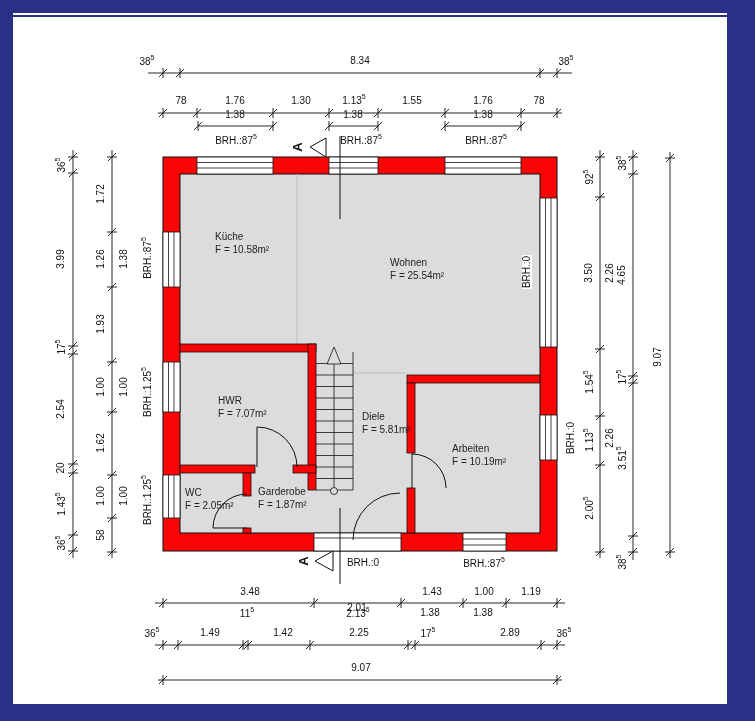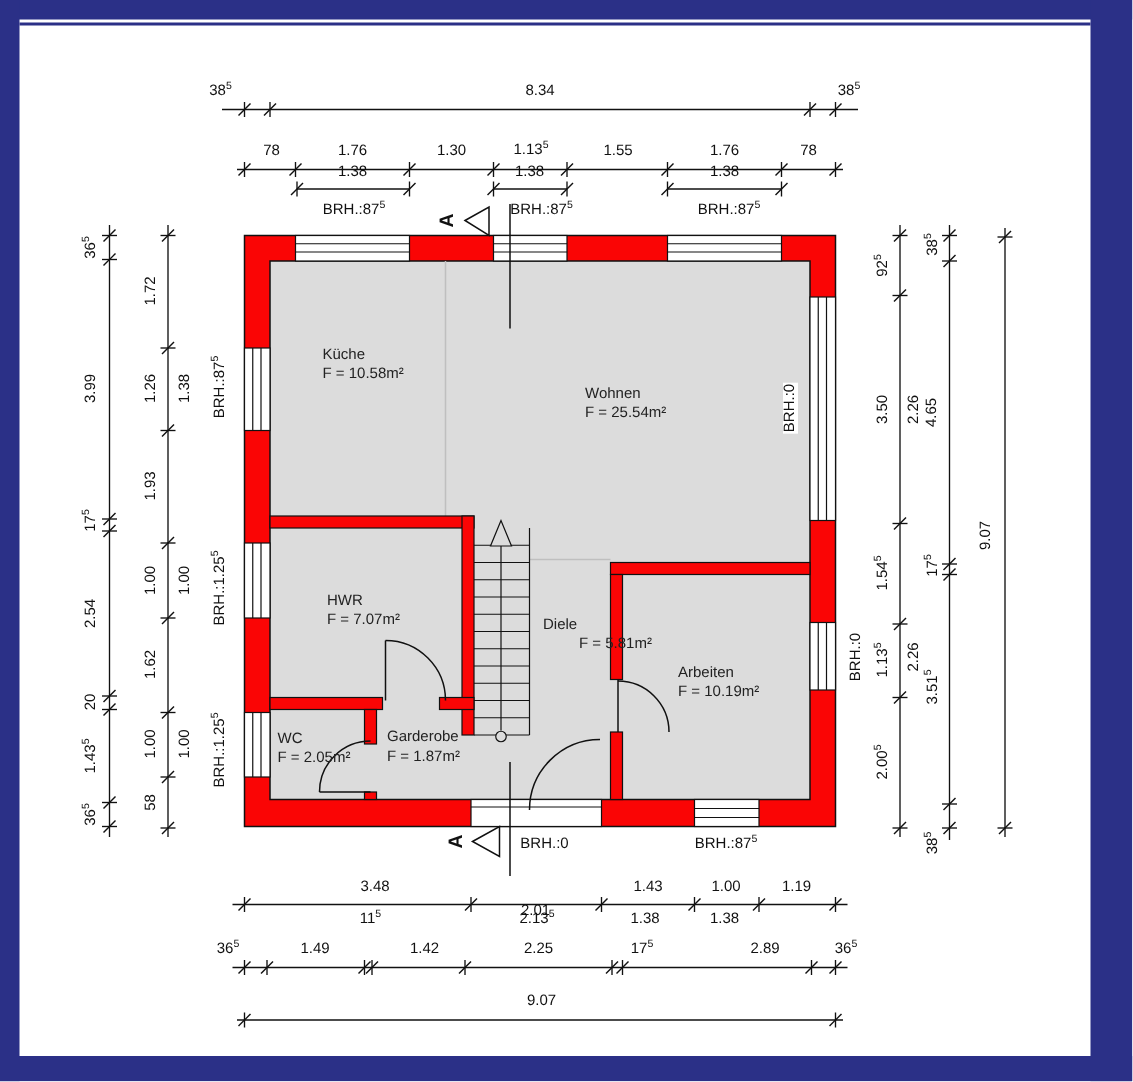--- a/index.html
+++ b/index.html
@@ -350,21 +350,21 @@
       <span class="txt" style="left: 484px; top: 563px;">BRH.:87<sup>5</sup></span>
       <span class="txt rot seca" style="left: 298px; top: 147px;">A</span>
       <span class="txt rot seca" style="left: 304px; top: 561px;">A</span>
       <span class="txt room" style="left: 215px; top: 232px;">Küche</span>
       <span class="txt room" style="left: 215px; top: 245px;">F = 10.58m²</span>
       <span class="txt room" style="left: 390px; top: 258px;">Wohnen</span>
       <span class="txt room" style="left: 390px; top: 271px;">F = 25.54m²</span>
       <span class="txt room" style="left: 218px; top: 396px;">HWR</span>
       <span class="txt room" style="left: 218px; top: 409px;">F = 7.07m²</span>
       <span class="txt room" style="left: 362px; top: 412px;">Diele</span>
-      <span class="txt room" style="left: 362px; top: 425px; margin-left: 24px;">F = 5.81m²</span>
+      <span class="txt room" style="left: 362px; top: 425px;">F = 5.81m²</span>
       <span class="txt room" style="left: 452px; top: 444px;">Arbeiten</span>
       <span class="txt room" style="left: 452px; top: 457px;">F = 10.19m²</span>
       <span class="txt room" style="left: 185px; top: 488px;">WC</span>
       <span class="txt room" style="left: 185px; top: 501px;">F = 2.05m²</span>
       <span class="txt room" style="left: 258px; top: 487px;">Garderobe</span>
       <span class="txt room" style="left: 258px; top: 500px; text-align: right;">F = 1.87m²</span>
     </div>
 </div>
 
 </body></html>

